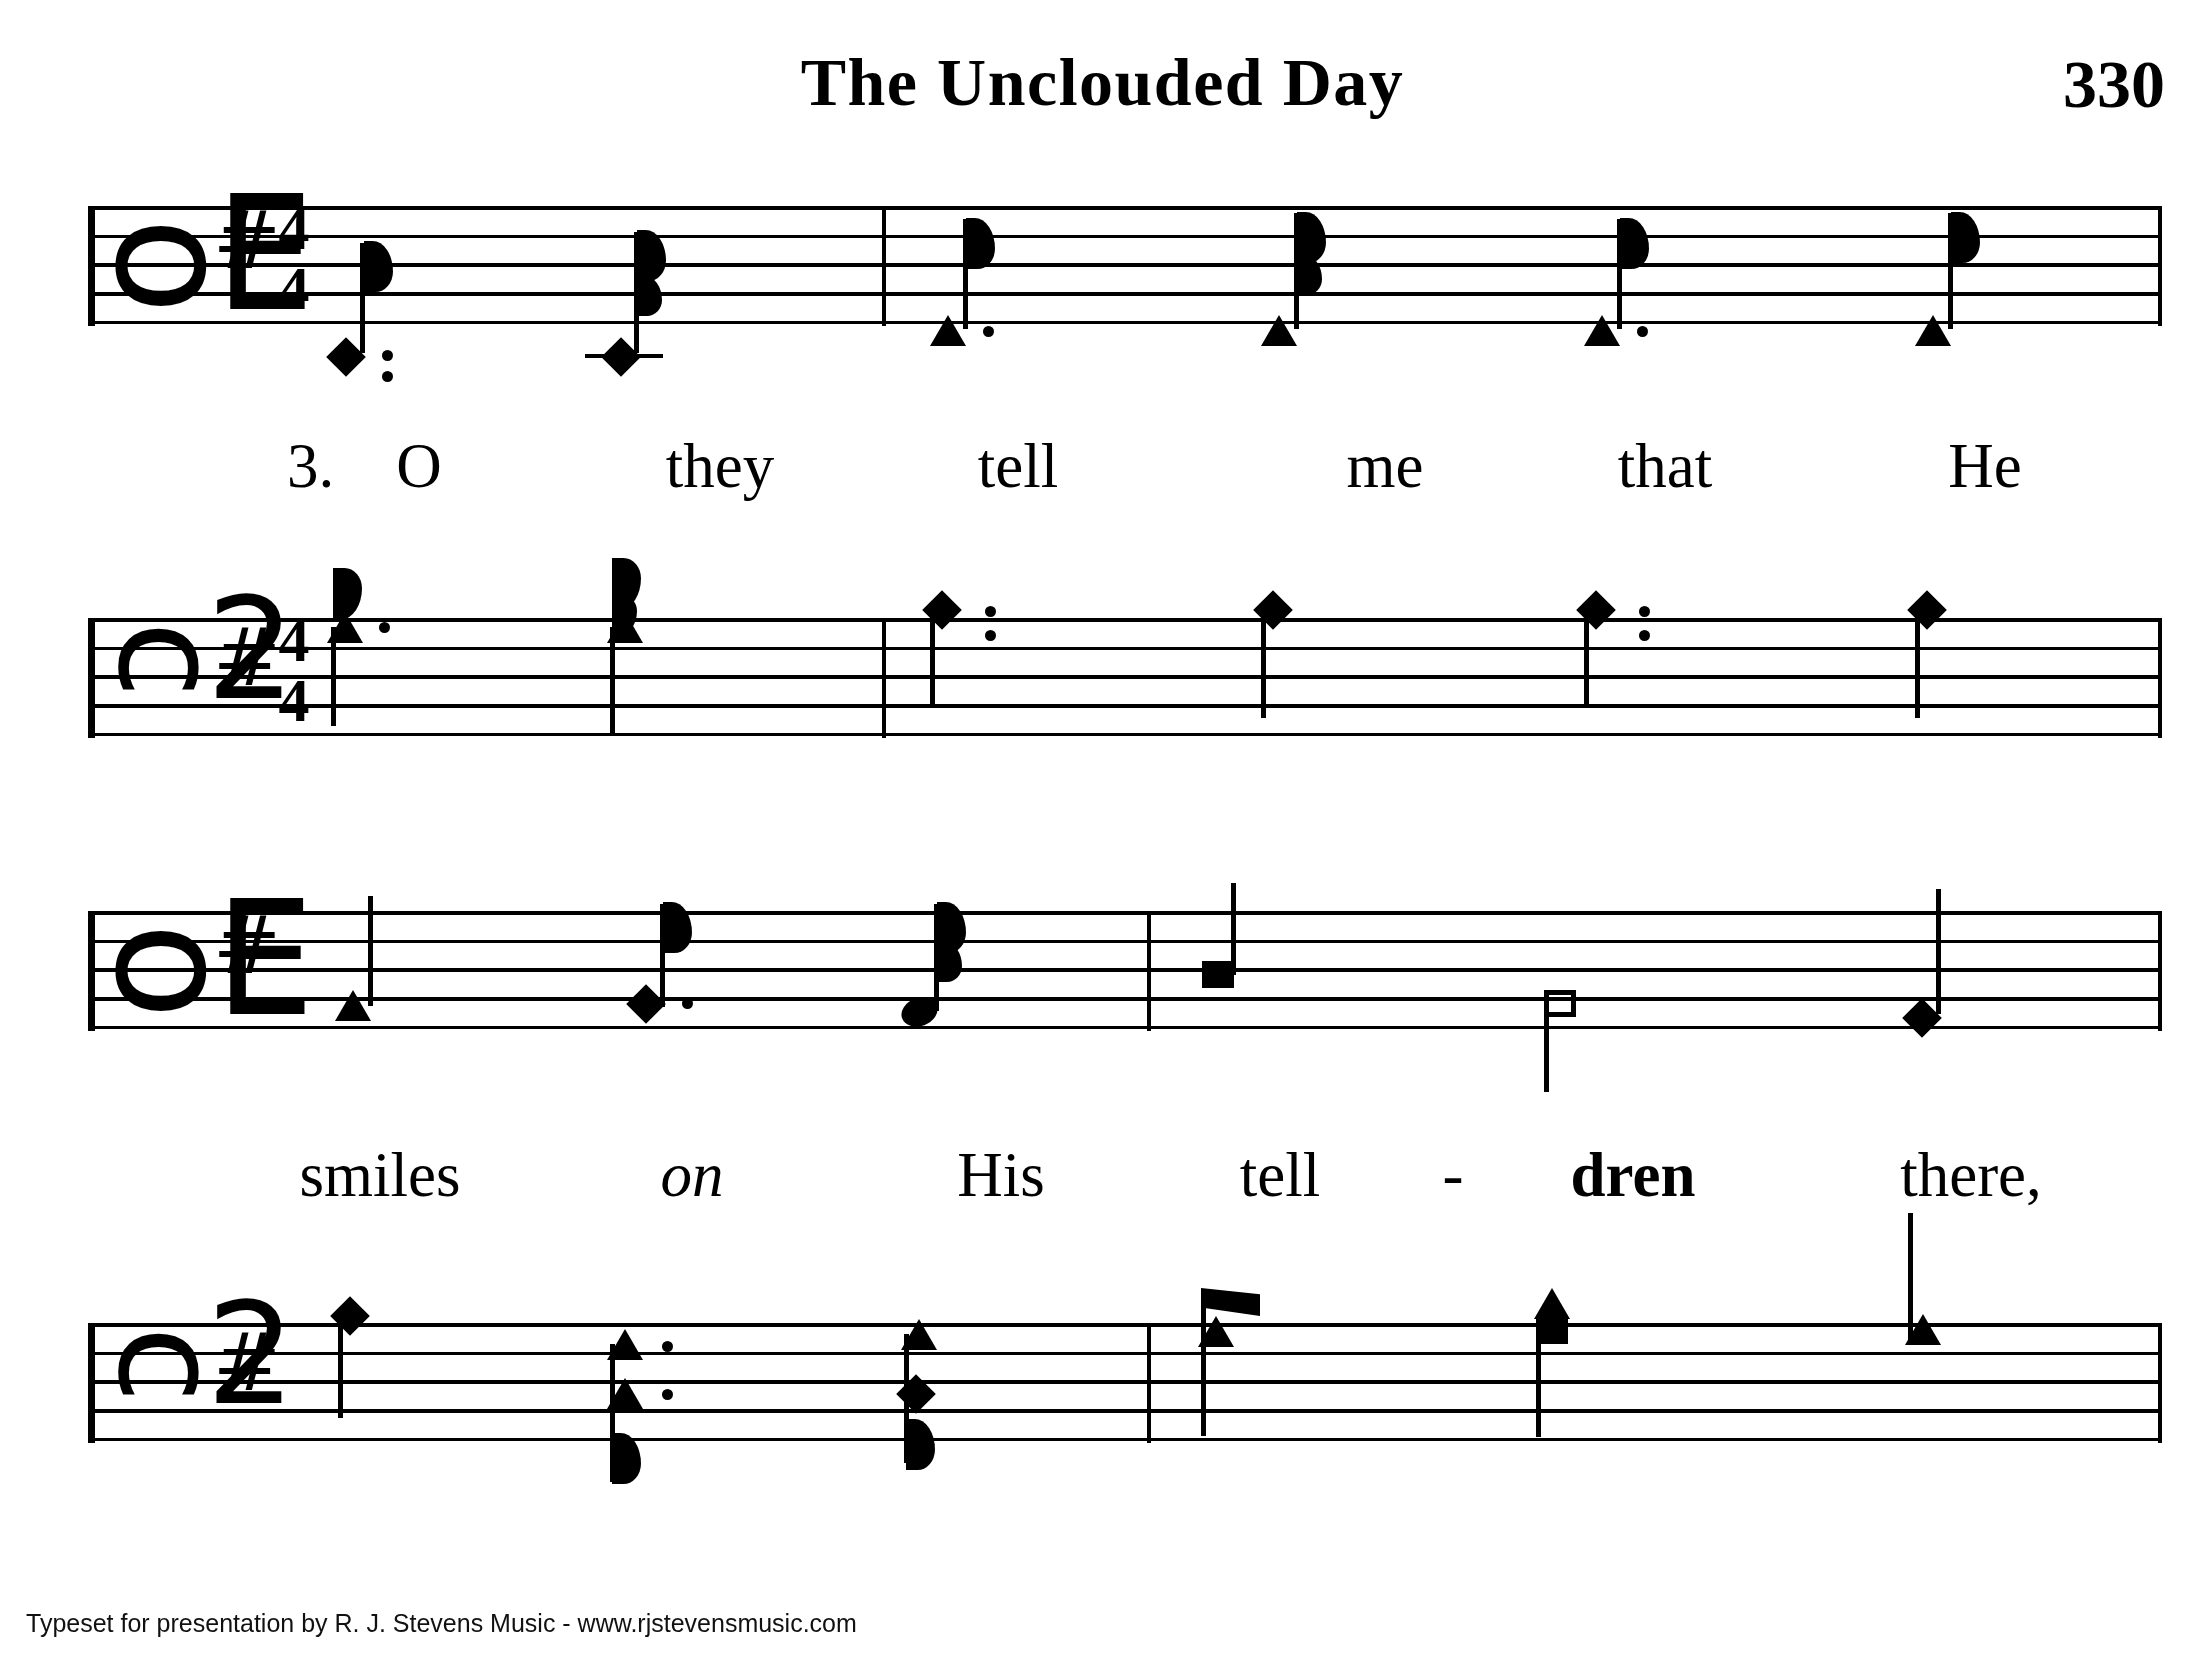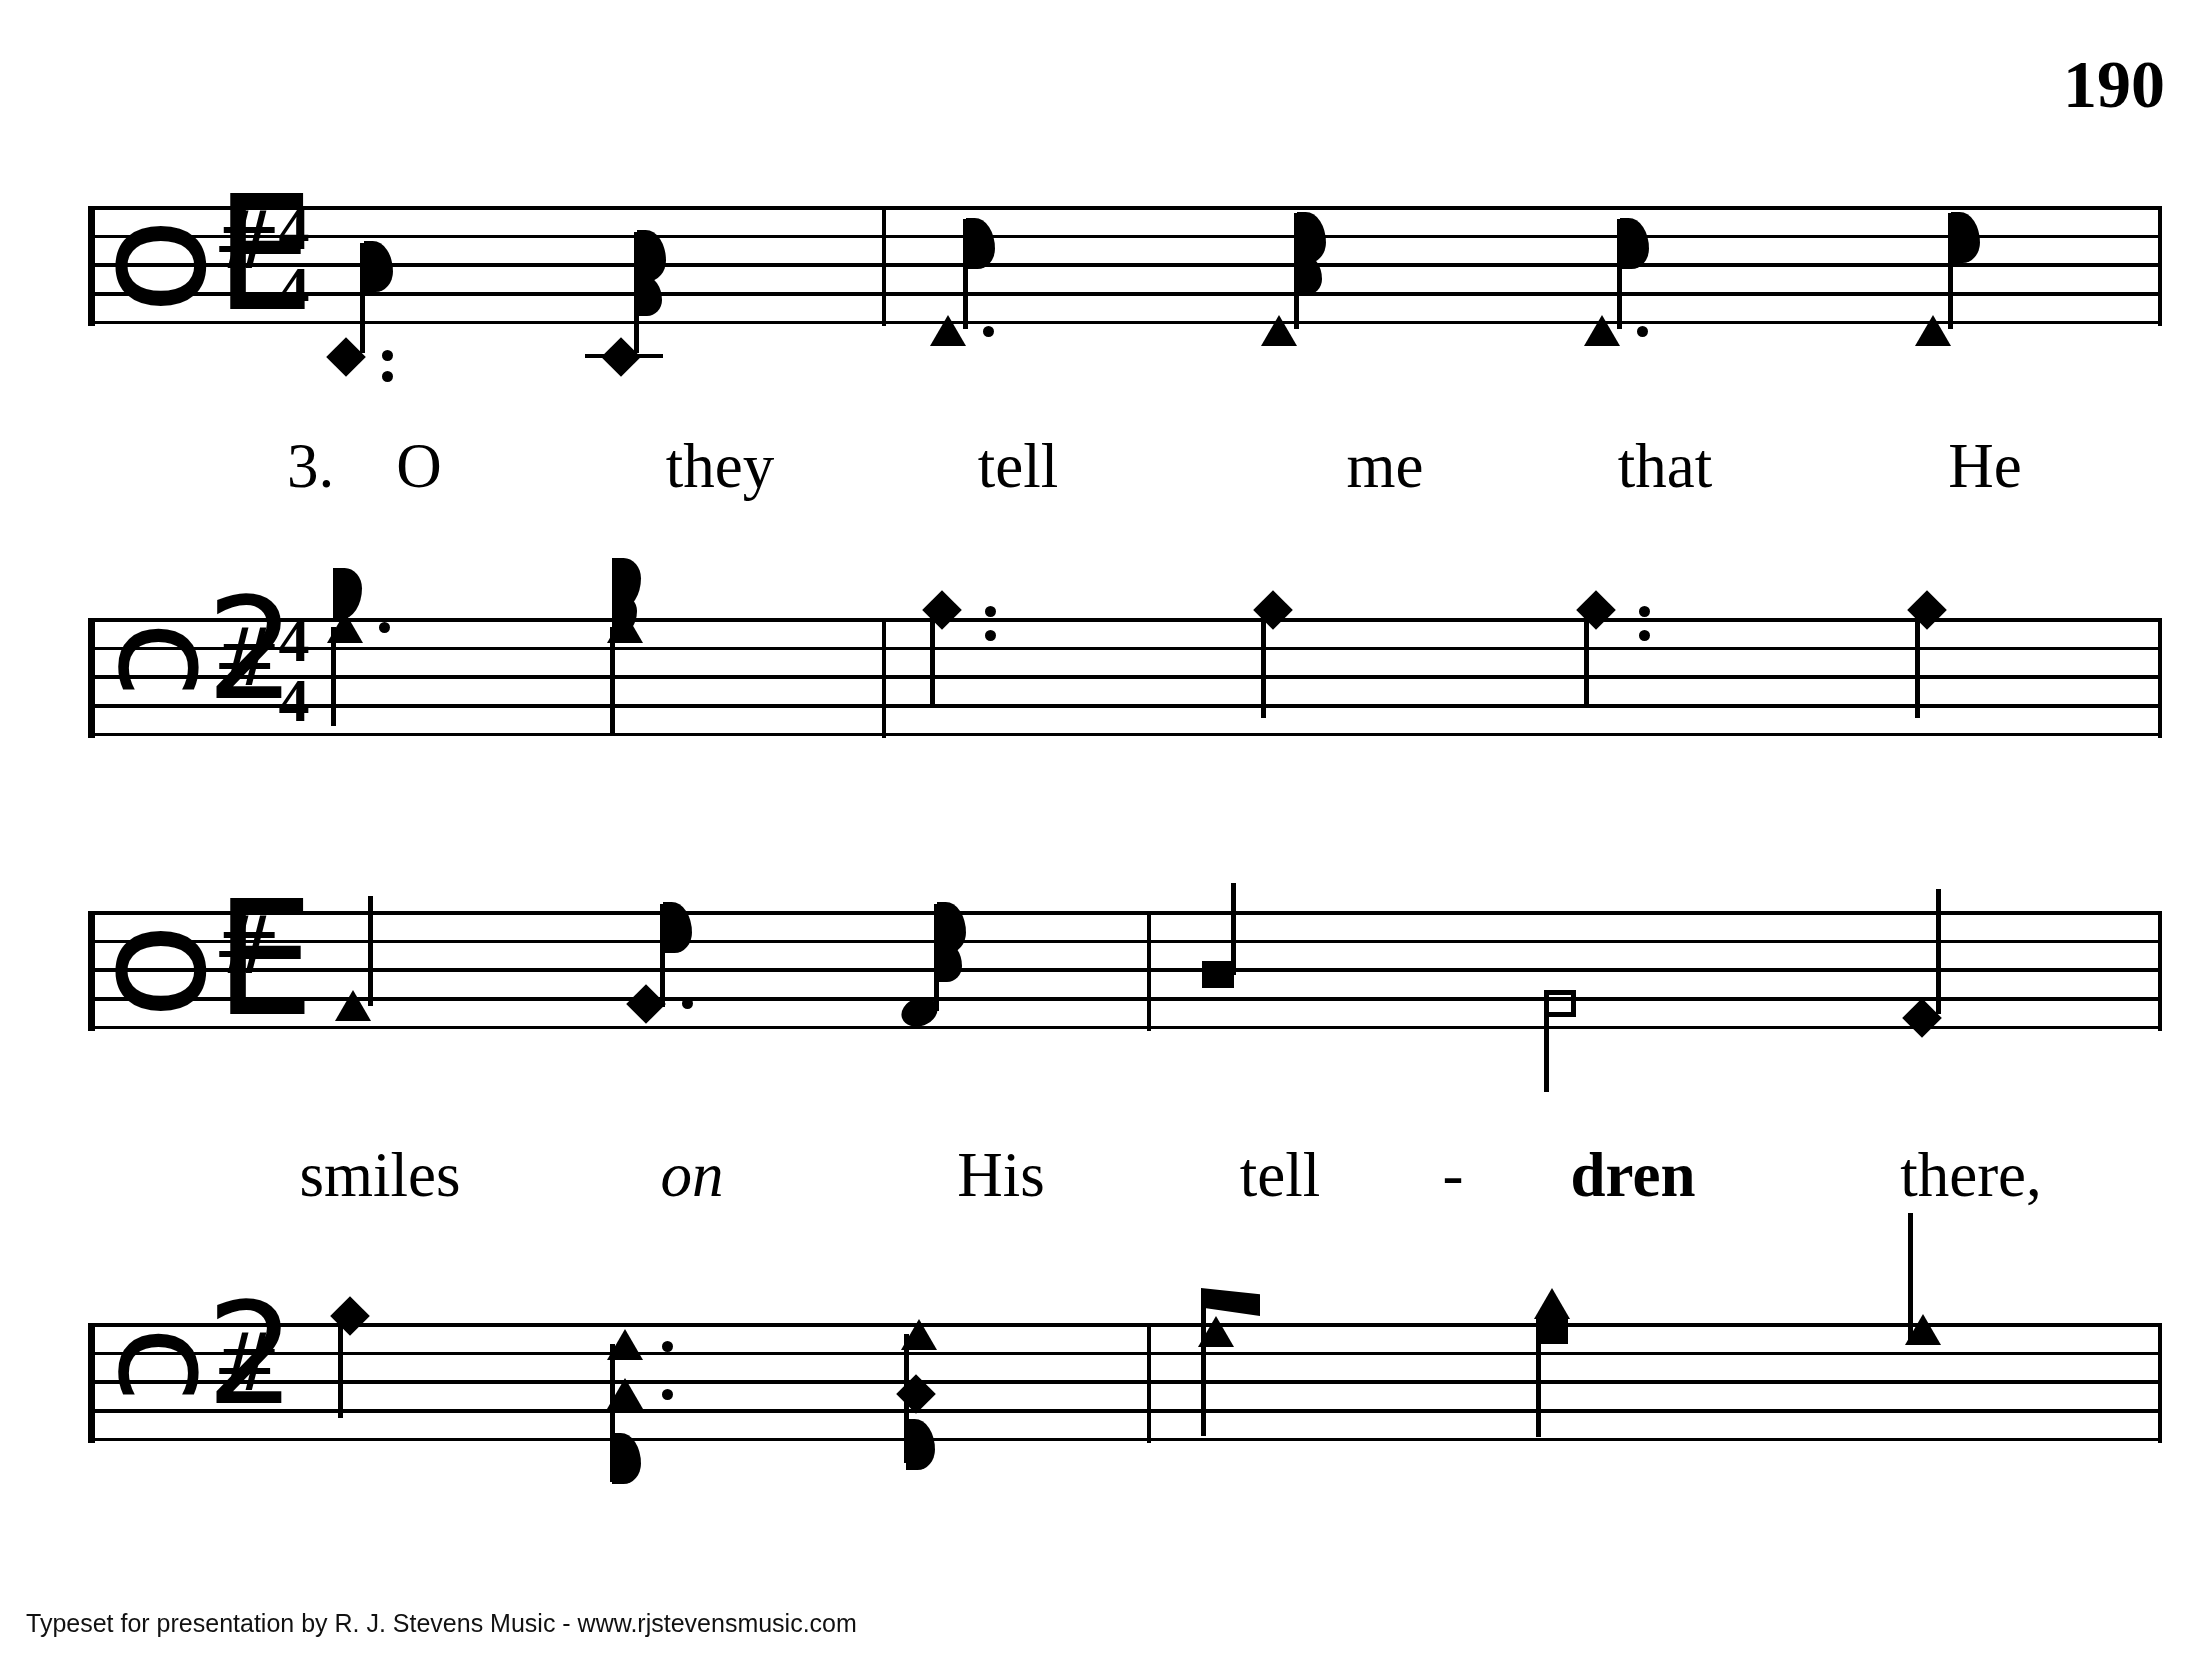--- a/index.html
+++ b/index.html
@@ -225,21 +225,22 @@
     font-size: 25px;
     font-family: "Liberation Sans", sans-serif;
     color: #111;
     white-space: nowrap;
   }
 </style>
 </head>
 <body>
 
 <div class="header">
-  <div class="hymn-number">190</div>
+  <div class="hymn-title">The Unclouded Day</div>
+  <div class="hymn-number">330</div>
 </div>
 
 <div class="system" id="system-1">
 
   <div class="stave-block" style="top:22px;">
     <div class="staff"></div>
     <div class="sys-bar-left" style="left:-3.7px; top:0; height:120px;"></div>
     <div class="clef treble" style="left:14.7px; top:-31px;">ᴑE</div>
     <div class="keysig" style="left:121px; top:-5.9px;">#</div>
     <div class="timesig" style="left:180px; top:-5.9px;">4</div>

